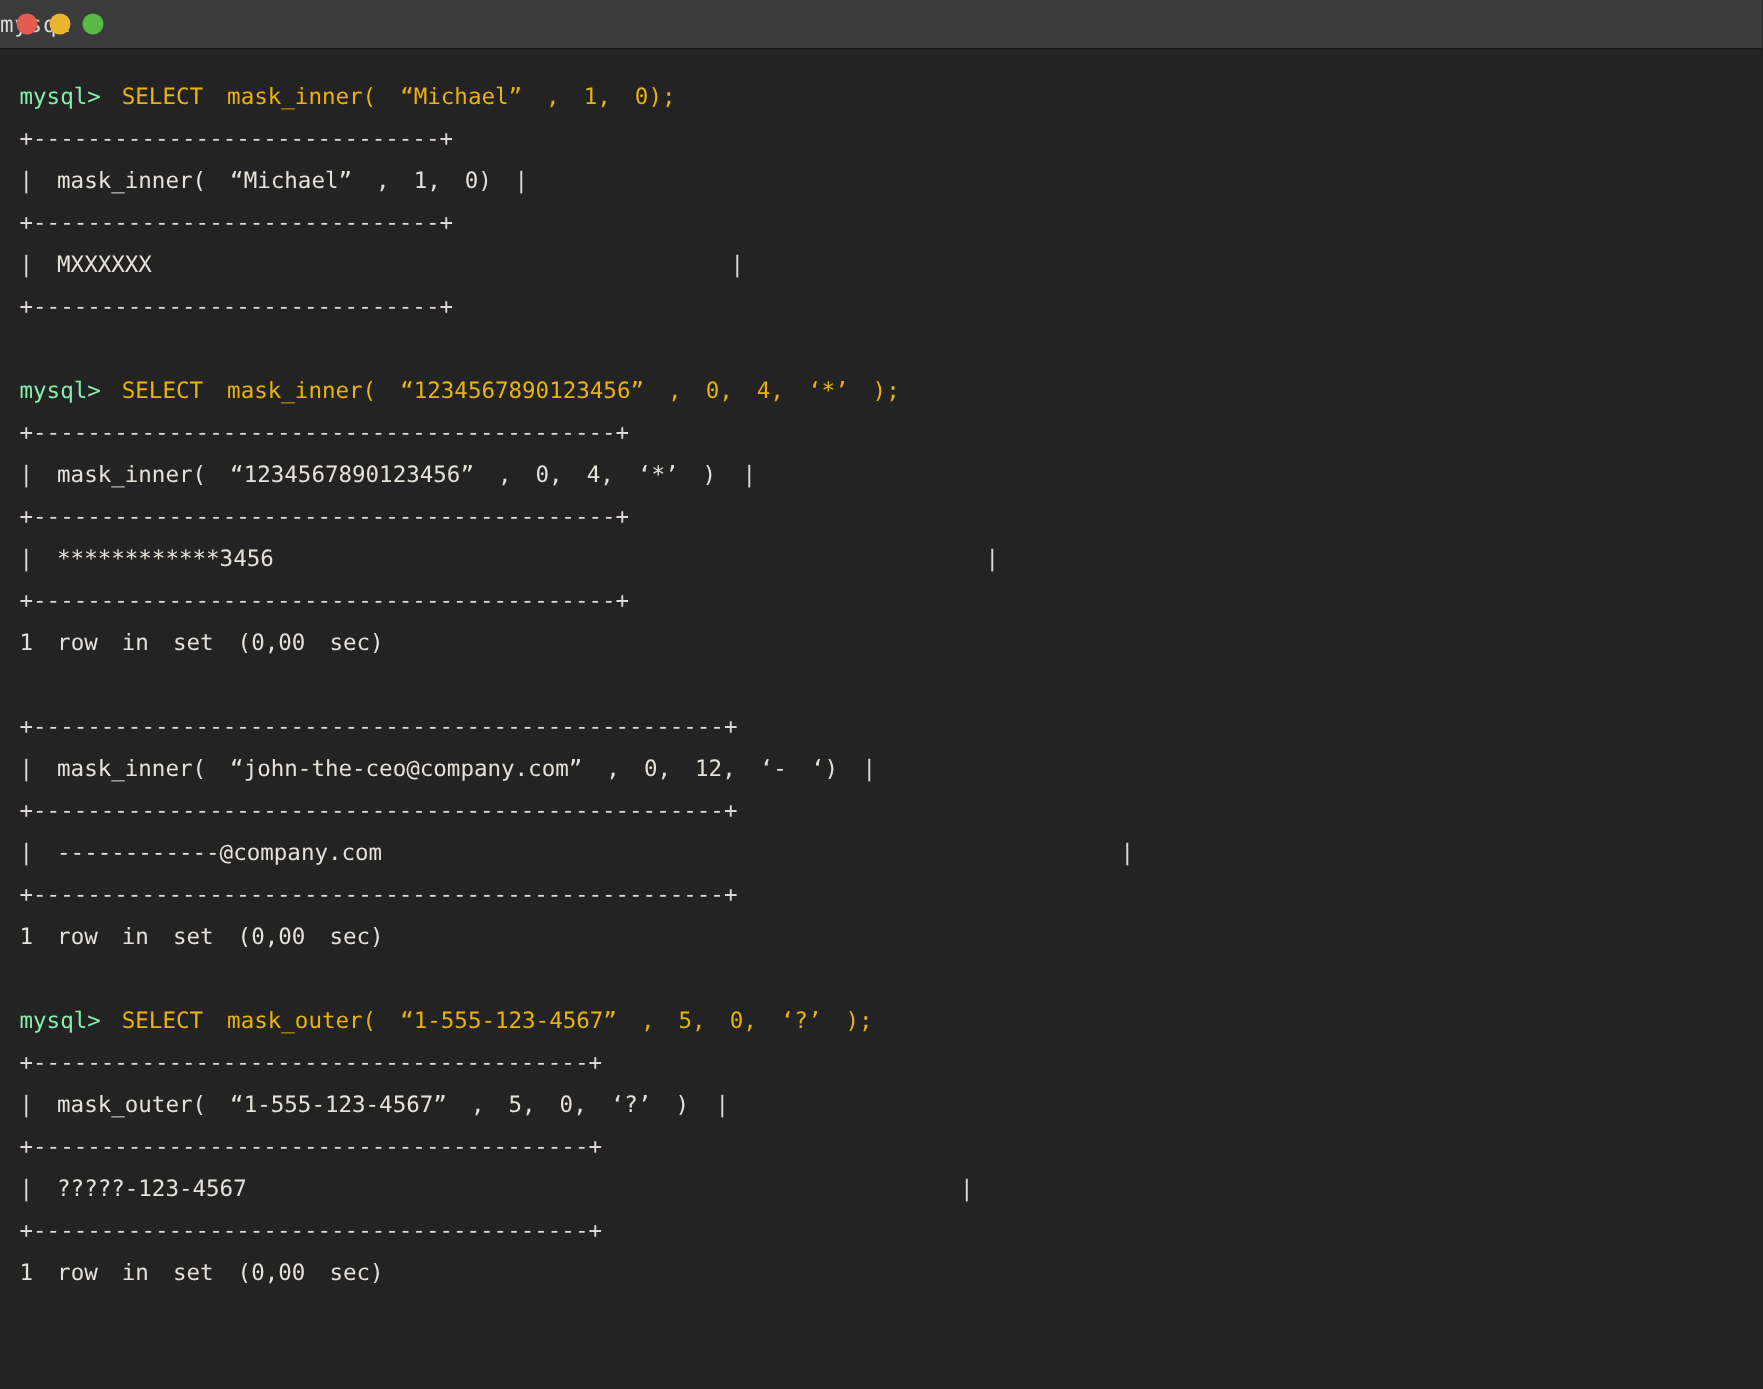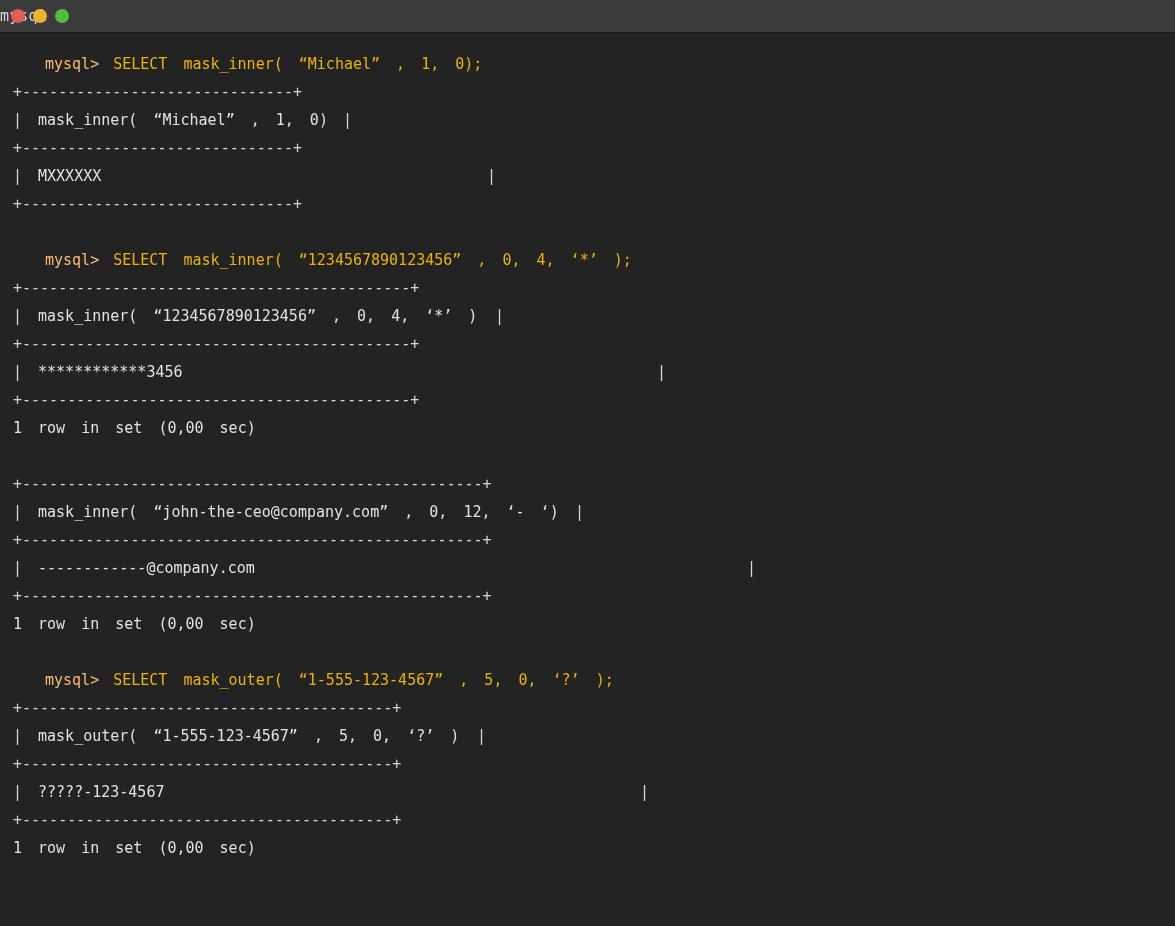--- a/index.html
+++ b/index.html
@@ -23,21 +23,21 @@
   .dot.max{background:#56b944;}
   .title{color:#d9d9d9;font-size:15px;letter-spacing:.5px;}
 
   
   .terminal{flex:1;padding:17px 13px 0 13px;background:#232323;}
   .line{
     position:relative;height:28px;line-height:28px;
     font-size:15px;color:#e6e1da;white-space:pre;word-spacing:7px;
   }
   .block{margin-bottom:28px;}
-  .prompt{color:#fdba74;margin-left:32px;}
+  .prompt{color:#86efac;}
   .sql{color:#eab308;margin-left:14px;}
   .border-line{color:#ded6dd;}
   .pipe{color:#ded6dd;}
   .cell{margin-left:16px;color:#e6e1da;text-align:center;}
   .rp{position:absolute;top:0;}
 
   
   .b0 .rp-h{left:330px;} .b0 .rp-v{left:474px;}
   .b1 .rp-h{left:482px;} .b1 .rp-v{left:644px;}
   .b2 .rp-h{left:562px;} .b2 .rp-v{left:734px;}

